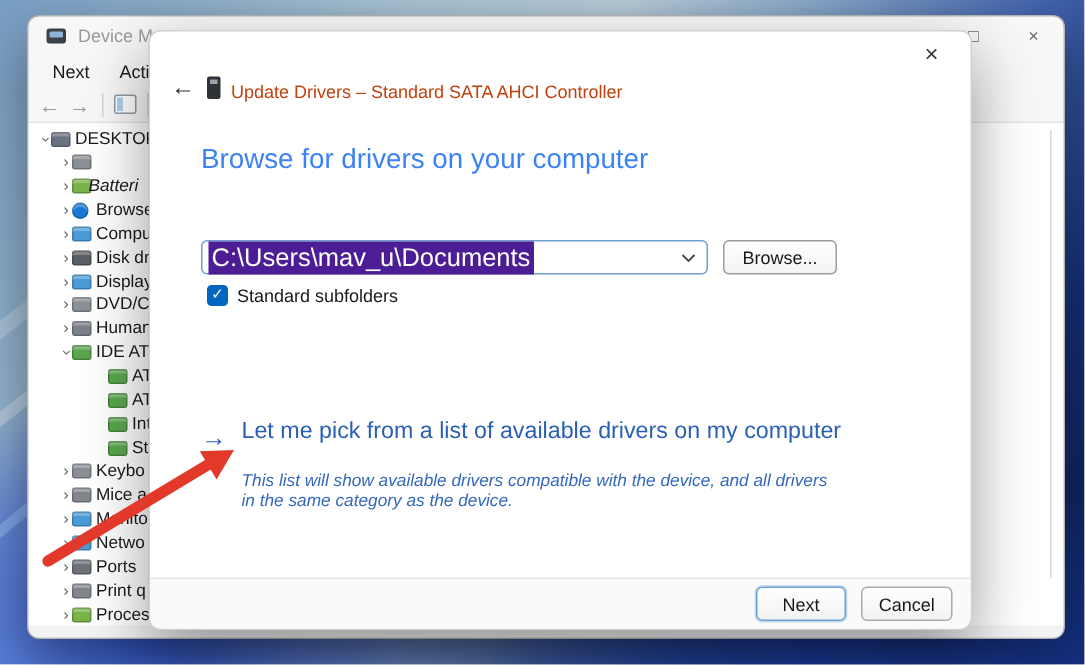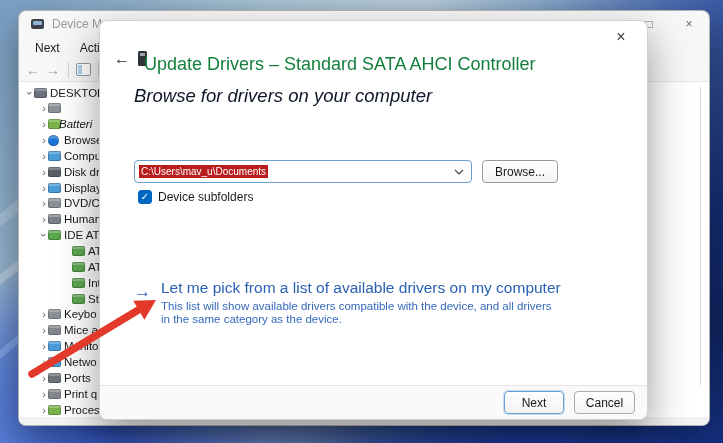--- a/index.html
+++ b/index.html
@@ -50,37 +50,37 @@
   .tree-label { position:absolute; font-size:11.5px; color:#1a1a1a; }
 
   
   .dialog { position:absolute; left:99px; top:20px; width:549px; height:400px;
     background:#ffffff; border:1px solid rgba(0,0,0,.18); border-radius:8px;
     box-shadow:0 16px 42px rgba(0,0,0,.40); }
   .dlg-close { position:absolute; right:12px; top:4px; width:28px; height:24px; display:flex; align-items:center; justify-content:center; color:#3a3a3a; font-size:16px; }
   .dlg-back { position:absolute; left:8px; top:26px; width:28px; height:24px; display:flex; align-items:center; justify-content:center; color:#2b2b2b; font-size:16px; }
   .dlg-title-icon { position:absolute; left:38px; top:30px; width:9px; height:15px; background:#2f3237; border-radius:1.5px; }
   .dlg-title-icon:after { content:""; position:absolute; left:2px; top:2px; right:2px; height:3px; background:#9aa2ab; }
-  .dlg-title { position:absolute; left:44px; top:33px; font-size:18px; color:#15803d; }
-  .dlg-heading { position:absolute; left:34px; top:64px; font-size:18.5px; color:#0f172a;font-style:italic; }
+  .dlg-title { position:absolute; left:54px; top:33px; font-size:12px; color:#c2410c; }
+  .dlg-heading { position:absolute; left:34px; top:74px; font-size:18.5px; color:#3b82f6; }
   .dlg-search-label { position:absolute; left:34px; top:117px; font-size:12px; color:#1a1a1a; }
   .combo { position:absolute; left:34px; top:139px; width:338px; height:23px; background:#fff;
     border:1px solid #6e9ecf; border-radius:4px; display:flex; align-items:center; padding:0 24px 0 4px; }
-  .combo-selection { background:#b91c1c; color:#ffffff; font-size:10px; padding:1px 2px; white-space:nowrap; }
+  .combo-selection { background:#4c1d95; color:#ffffff; font-size:17px; padding:1px 2px; white-space:nowrap; }
   .combo-chevron { position:absolute; right:7px; top:8px; }
   .browse-btn { position:absolute; left:382px; top:139px; width:76px; height:23px; background:linear-gradient(#fefefe,#f4f4f4);
     border:1px solid #9b9b9b; border-radius:4px; display:flex; align-items:center; justify-content:center; font-size:12px; color:#1a1a1a; }
   .checkbox-row { position:absolute; left:38px; top:169px; display:flex; align-items:center; gap:6px; }
   .checkbox { width:14px; height:14px; background:#0067c0; border:1px solid #0067c0; border-radius:3px; color:#fff;
     display:flex; align-items:center; justify-content:center; font-size:10px; line-height:10px; }
   .checkbox-label { font-size:12px; color:#1a1a1a; }
   .pick-option { position:absolute; left:34px; top:258px; width:470px; cursor:default; }
   .pick-arrow { position:absolute; left:0; top:3px; color:#2a60b4; font-size:17px; }
   .pick-label { position:absolute; left:27px; top:0; font-size:15.5px; color:#2a60b4; white-space:nowrap; }
-  .pick-desc { position:absolute; left:27px; top:21px; width:400px; font-size:11.5px; line-height:13px; color:#3568bb; }
+  .pick-desc { position:absolute; left:27px; top:36px; width:400px; font-size:11.5px; line-height:13px; color:#3568bb;font-style:italic; }
   .dlg-footer { position:absolute; left:0; right:0; bottom:0; height:34px; background:#fafafa;
     border-top:1px solid #e3e3e3; border-radius:0 0 8px 8px; }
   .btn { position:absolute; top:5px; height:23px; background:linear-gradient(#fefefe,#f3f3f3); border-radius:4px;
     display:flex; align-items:center; justify-content:center; font-size:12px; color:#1a1a1a; }
   .btn-next { left:404px; width:60px; border:1px solid #6ba0d6; box-shadow:0 0 0 1px rgba(107,160,214,.35); }
   .btn-cancel { left:474px; width:61px; border:1px solid #ababab; }
 
   
   .anno { position:absolute; inset:0; width:723px; height:443px; pointer-events:none; z-index:60; }
 </style>
@@ -235,21 +235,21 @@
   <div class="combo">
     <span class="combo-selection">C:\Users\mav_u\Documents</span>
     <svg class="combo-chevron" width="10" height="6" viewBox="0 0 10 6">
       <polyline points="1,1 5,5 9,1" fill="none" stroke="#444" stroke-width="1.2"></polyline>
     </svg>
   </div>
   <div class="browse-btn">Browse...</div>
 
   <div class="checkbox-row">
     <div class="checkbox">✓</div>
-    <span class="checkbox-label">Device subfolders</span>
+    <span class="checkbox-label">Standard subfolders</span>
   </div>
 
   <div class="pick-option">
     <span class="pick-arrow">→</span>
     <span class="pick-label">Let me pick from a list of available drivers on my computer</span>
     <span class="pick-desc">This list will show available drivers compatible with the device, and all drivers in the same category as the device.</span>
   </div>
 
   <div class="dlg-footer">
     <div class="btn btn-cancel">Cancel</div>

